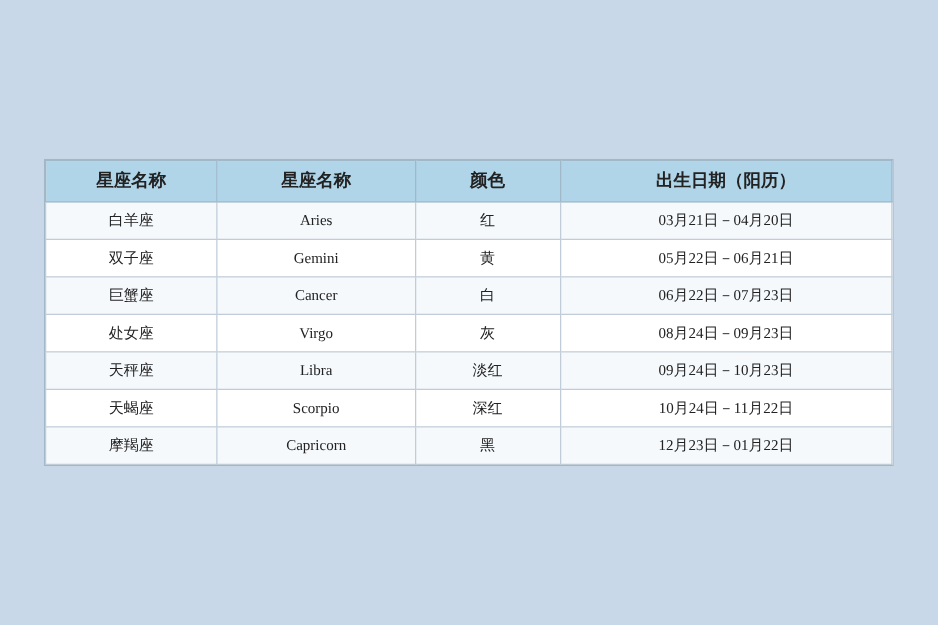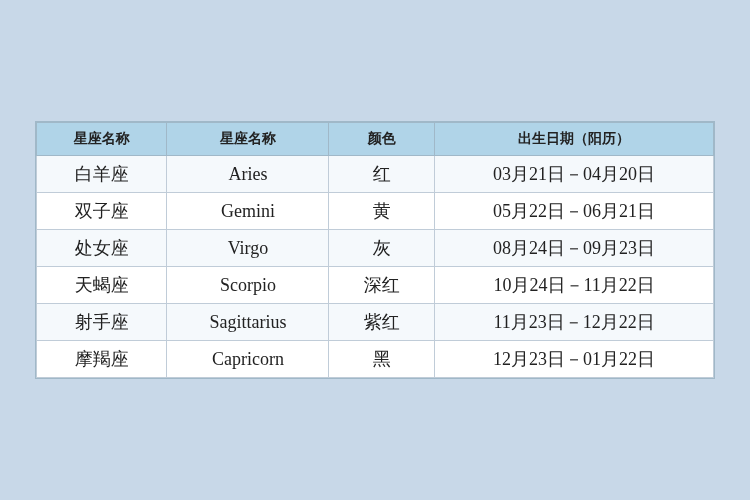--- a/index.html
+++ b/index.html
@@ -29,21 +29,21 @@
       text-align: center;
       font-weight: bold;
       font-size: 14px;
       color: #222;
     }
     tbody tr td {
       border: 1px solid #c0ccd8;
       padding: 6px 20px;
       text-align: center;
       color: #222;
-      font-size: 18px;
+      font-size: 12px;
       background-color: #ffffff;
     }
     tbody tr:nth-child(odd) td {
       background-color: #f5f9fc;
     }
   </style>
 </head>
 <body>
 
 <div class="table-container">
@@ -65,36 +65,42 @@
           <td>红</td>
           <td>03月21日－04月20日</td>
         </tr>
         <tr>
           <td>双子座</td>
           <td>Gemini</td>
           <td>黄</td>
           <td>05月22日－06月21日</td>
         </tr>
         <tr>
+          <td>巨蟹座</td>
+          <td>Cancer</td>
+          <td>白</td>
+          <td>06月22日－07月23日</td>
+        </tr>
+        <tr>
           <td>处女座</td>
           <td>Virgo</td>
           <td>灰</td>
           <td>08月24日－09月23日</td>
         </tr>
         <tr>
+          <td>天秤座</td>
+          <td>Libra</td>
+          <td>淡红</td>
+          <td>09月24日－10月23日</td>
+        </tr>
+        <tr>
           <td>天蝎座</td>
           <td>Scorpio</td>
           <td>深红</td>
           <td>10月24日－11月22日</td>
-        </tr>
-        <tr>
-          <td>射手座</td>
-          <td>Sagittarius</td>
-          <td>紫红</td>
-          <td>11月23日－12月22日</td>
         </tr>
         <tr>
           <td>摩羯座</td>
           <td>Capricorn</td>
           <td>黑</td>
           <td>12月23日－01月22日</td>
         </tr>
       </tbody>
   </table>
 </div>

